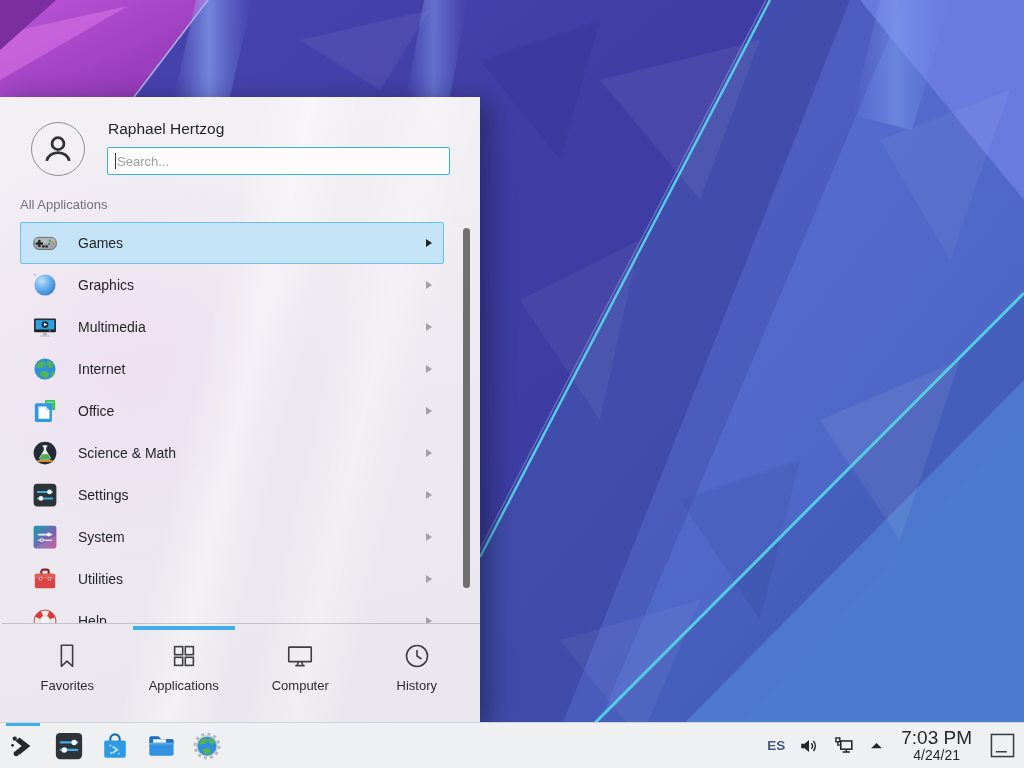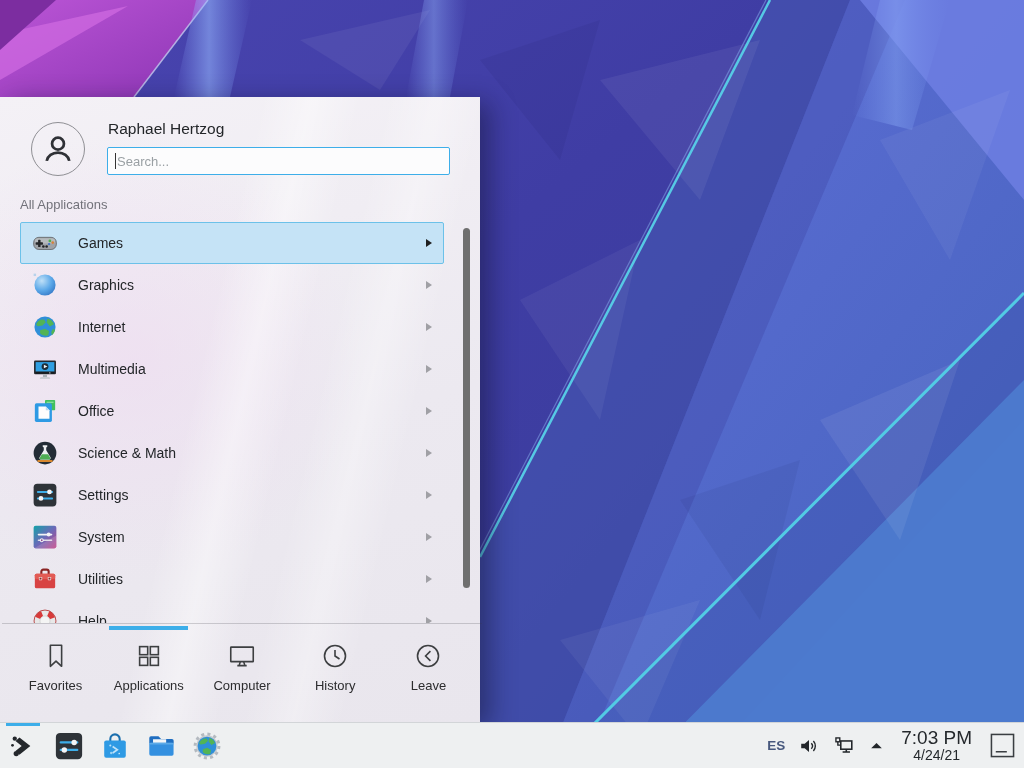--- a/index.html
+++ b/index.html
@@ -165,44 +165,44 @@
               <rect x="2" y="2" width="3" height="3" fill="#9fc8e8" opacity="0.7"></rect>
               <circle cx="16" cy="16" r="13" fill="url(#grg)"></circle>
             </svg>
           </span>
           <span class="clabel">Graphics</span>
           <span class="arrow"></span>
         </div>
         <div class="row">
           <span class="cicon">
             <svg viewBox="0 0 32 32">
-              <circle cx="16" cy="16" r="13" fill="#2f8fd8"></circle>
-              <path d="M5 13 q3 -7 10 -6 l2 3 -4 4 -6 1 z" fill="#52b455"></path>
-              <path d="M19 5.5 q6 1.5 8 7 l-5 3 -4 -5 z" fill="#52b455"></path>
-              <path d="M10 20 l6 -2 5 3 -1 5 q-6 2 -10 -2 z" fill="#52b455"></path>
-              <path d="M25.5 18.5 l3 0.8 q-1 4.7 -4 6.7 l-0.8 -3.8 z" fill="#52b455"></path>
-            </svg>
-          </span>
-          <span class="clabel">Internet</span>
-          <span class="arrow"></span>
-        </div>
-        <div class="row">
-          <span class="cicon">
-            <svg viewBox="0 0 32 32">
               <rect x="2.5" y="5.5" width="27" height="17" rx="1.5" fill="#25292e"></rect>
               <rect x="4.5" y="7.5" width="23" height="11.5" fill="#2f9fe2"></rect>
               <circle cx="16" cy="13" r="4.2" fill="#1b1f24" opacity="0.9"></circle>
               <path d="M14.6 10.8 L19 13 L14.6 15.2 Z" fill="#f2f4f6"></path>
               <rect x="4.5" y="20" width="23" height="1.6" fill="#15181c"></rect>
               <circle cx="22" cy="20.8" r="0.8" fill="#e8eaec"></circle>
               <rect x="13.5" y="22.5" width="5" height="3.5" fill="#aab0b6"></rect>
               <path d="M10.5 26 h11 l1 2 h-13 z" fill="#c2c7cc"></path>
             </svg>
           </span>
           <span class="clabel">Multimedia</span>
+          <span class="arrow"></span>
+        </div>
+        <div class="row">
+          <span class="cicon">
+            <svg viewBox="0 0 32 32">
+              <circle cx="16" cy="16" r="13" fill="#2f8fd8"></circle>
+              <path d="M5 13 q3 -7 10 -6 l2 3 -4 4 -6 1 z" fill="#52b455"></path>
+              <path d="M19 5.5 q6 1.5 8 7 l-5 3 -4 -5 z" fill="#52b455"></path>
+              <path d="M10 20 l6 -2 5 3 -1 5 q-6 2 -10 -2 z" fill="#52b455"></path>
+              <path d="M25.5 18.5 l3 0.8 q-1 4.7 -4 6.7 l-0.8 -3.8 z" fill="#52b455"></path>
+            </svg>
+          </span>
+          <span class="clabel">Internet</span>
           <span class="arrow"></span>
         </div>
         <div class="row">
           <span class="cicon">
             <svg viewBox="0 0 32 32">
               <rect x="16" y="2.5" width="12.5" height="12.5" rx="1" fill="#41c05e"></rect>
               <rect x="18" y="4.5" width="8.5" height="1.6" fill="#8fe0a3" opacity="0.9"></rect>
               <rect x="3.5" y="6.5" width="21" height="23" rx="2" fill="#2e9ae4"></rect>
               <path d="M8 10.5 h9 l4.5 4.5 v10.5 h-13.5 z" fill="#fdfdfd"></path>
               <path d="M17 10.5 l4.5 4.5 h-4.5 z" fill="#bcdcf2"></path>
@@ -317,29 +317,20 @@
           <span class="tlabel">Computer</span>
         </div>
         <div class="tab">
           <span class="ticon">
             <svg viewBox="0 0 32 32" fill="none" stroke="#3d3f41" stroke-width="1.7">
               <circle cx="16" cy="16" r="11.2"></circle>
               <path d="M16 9.5 V16 l4.8 3.2"></path>
             </svg>
           </span>
           <span class="tlabel">History</span>
-        </div>
-        <div class="tab">
-          <span class="ticon">
-            <svg viewBox="0 0 32 32" fill="none" stroke="#3d3f41" stroke-width="1.7">
-              <circle cx="16" cy="16" r="11.2"></circle>
-              <path d="M18.6 10.8 L13.4 16 l5.2 5.2"></path>
-            </svg>
-          </span>
-          <span class="tlabel">Leave</span>
         </div>
       </div>
   </div>
 
   <div class="panel">
     <div class="launchers" id="launchers">
         <div class="launcher active">
           <span>
             <svg viewBox="0 0 32 32">
               <path d="M12.2 6.8 L23.8 16 L12.2 25.2 L8 21.4 l6.6 -5.4 L8 10.6 Z" fill="#24282c"></path>

